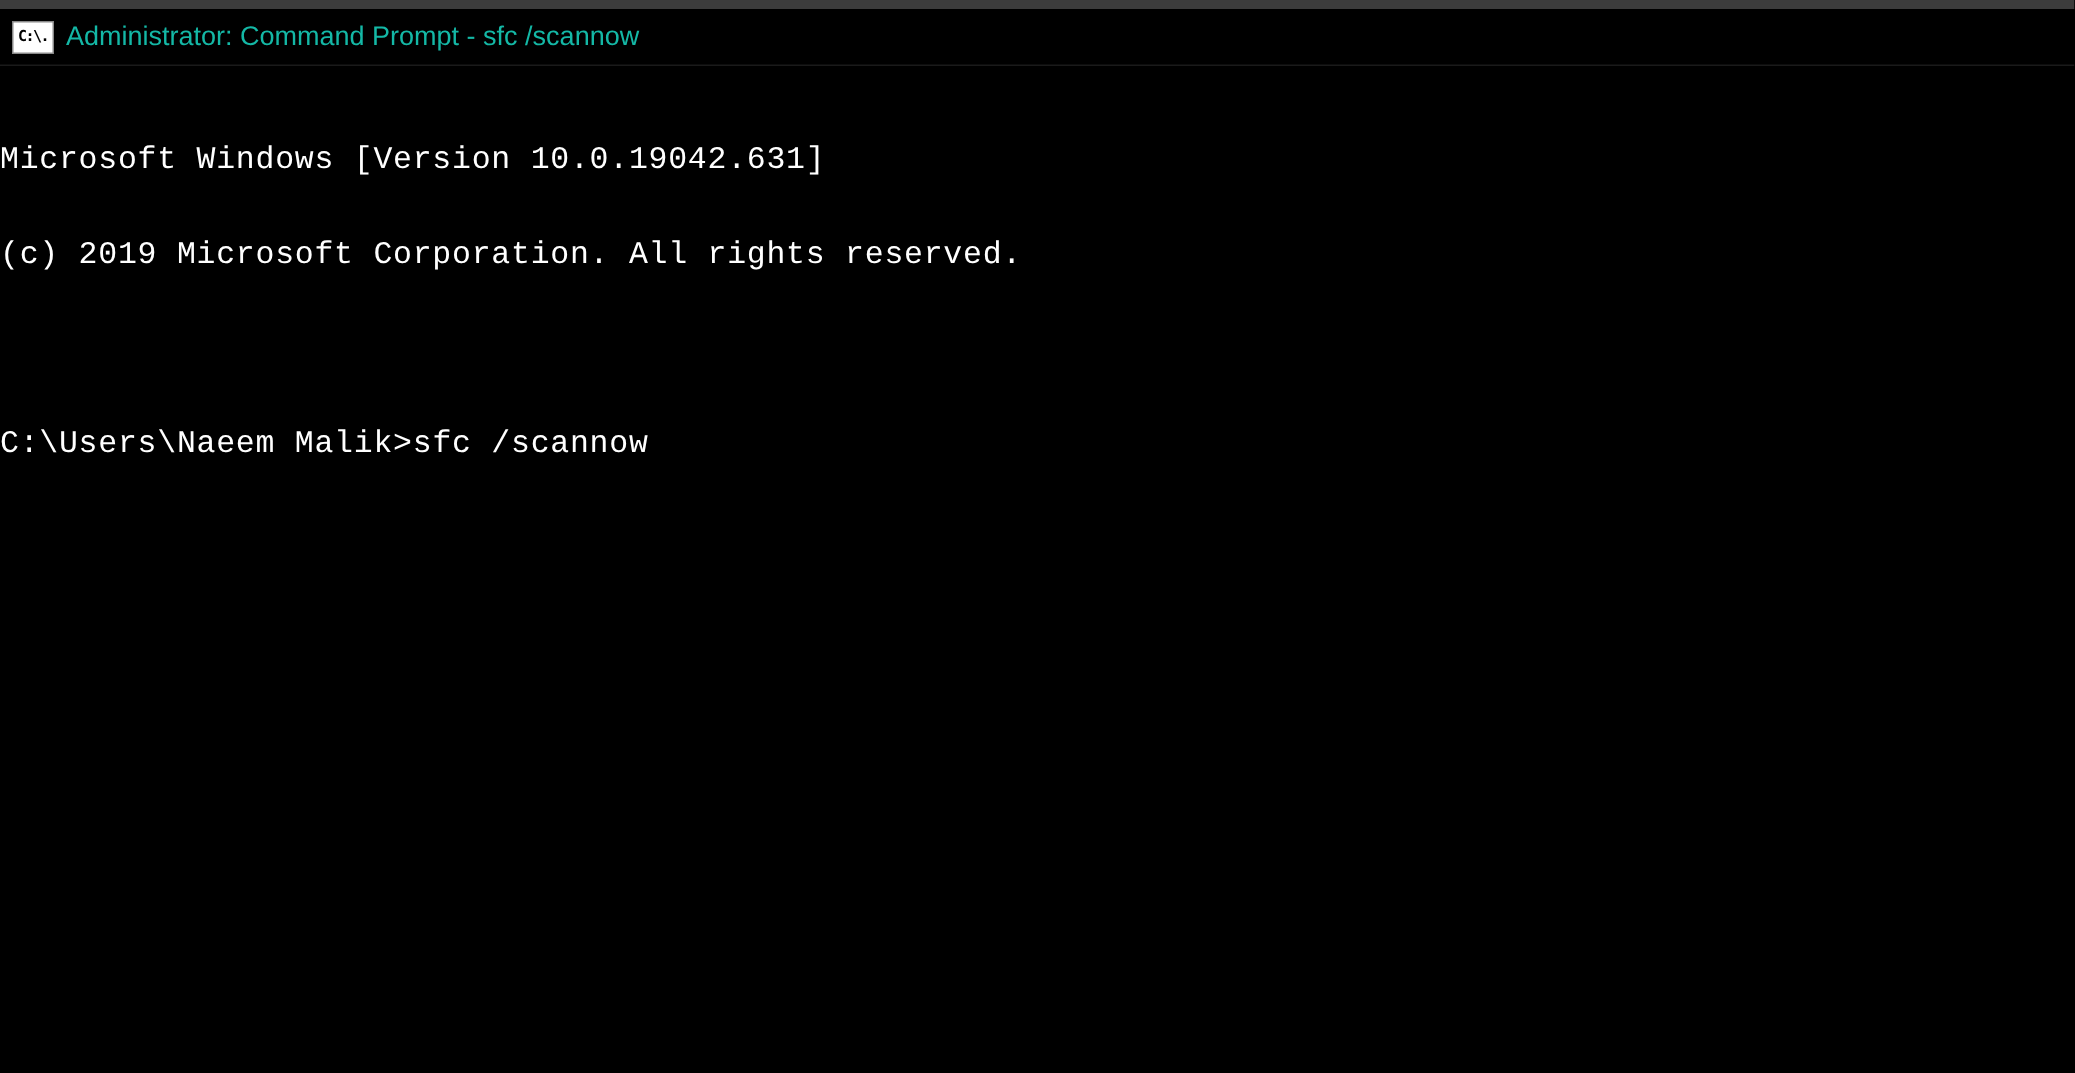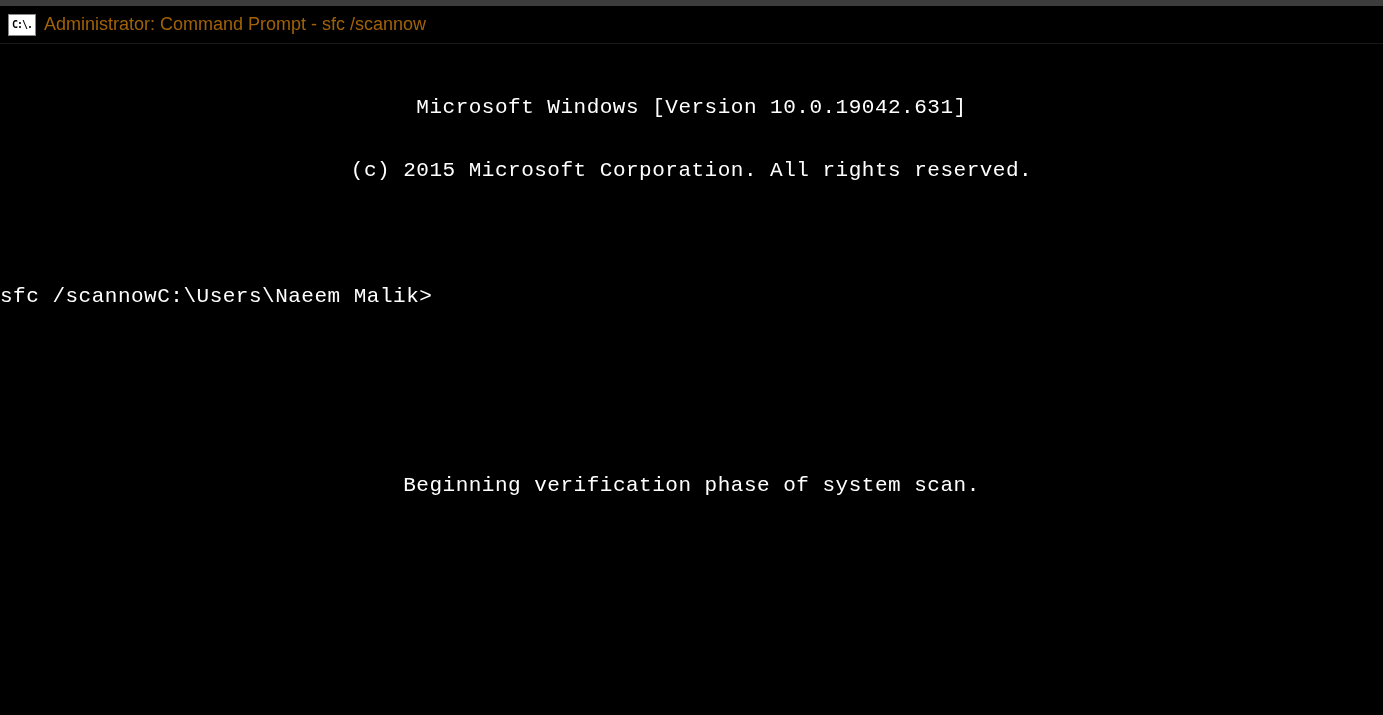--- a/index.html
+++ b/index.html
@@ -35,37 +35,36 @@
       position: relative;
     }
     .cmd-icon-text {
       font-family: Consolas, monospace;
       font-size: 10px;
       font-weight: bold;
       color: #000;
       letter-spacing: -1px;
     }
     .window-title {
-      color: #a16207;
+      color: #14b8a6;
       font-family: 'Segoe UI', Tahoma, sans-serif;
       font-size: 18px;
       font-weight: 400;
     }
     .terminal-body {
       padding: 16px 0 0 0;
       color: #ffffff;
       font-family: Consolas, 'Courier New', monospace;
       font-size: 21px;
       line-height: 1.5;
       white-space: pre;
       letter-spacing: 0.5px;
     }
     .line {
       display: block;
-      text-align: center;
     }
     .blank-line {
       display: block;
       height: 1.5em;
     }
     .prompt-line {
       display: flex;
     }
   </style>
 </head>
@@ -73,19 +72,18 @@
 
 <div class="titlebar">
   <div class="cmd-icon">
     <span class="cmd-icon-text">C:\.</span>
   </div>
   <span class="window-title">Administrator: Command Prompt - sfc  /scannow</span>
 </div>
 
 <div class="terminal-body">
 <span class="line">Microsoft Windows [Version 10.0.19042.631]</span>
-<span class="line">(c) 2015 Microsoft Corporation. All rights reserved.</span>
+<span class="line">(c) 2019 Microsoft Corporation. All rights reserved.</span>
 <span class="blank-line"></span>
-<span class="prompt-line"><span>sfc /scannow</span><span>C:\Users\Naeem Malik&gt;</span></span>
+<span class="prompt-line"><span>C:\Users\Naeem Malik&gt;</span><span>sfc /scannow</span></span>
 <span class="blank-line"></span>
 <span class="blank-line"></span>
-<span class="line">Beginning verification phase of system scan.</span>
 </div>
 
 </body></html>

